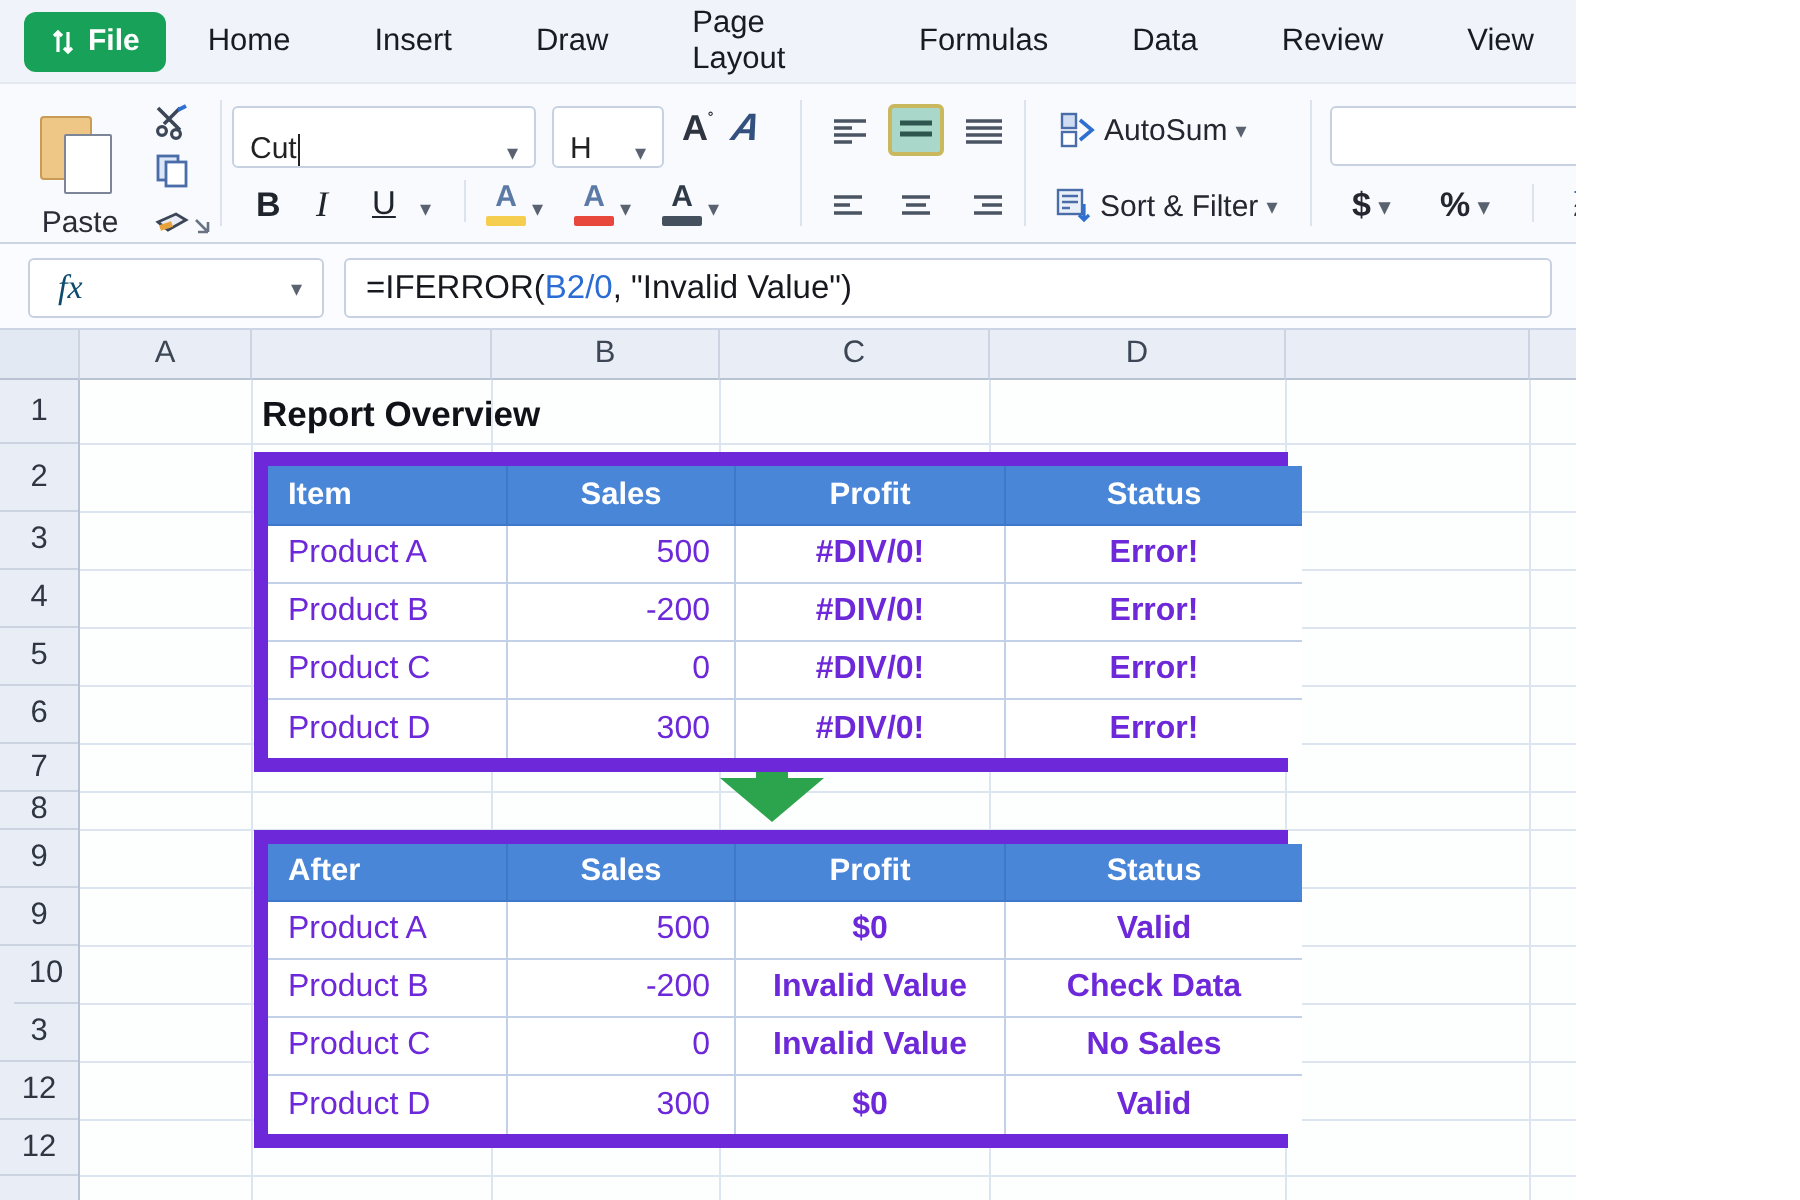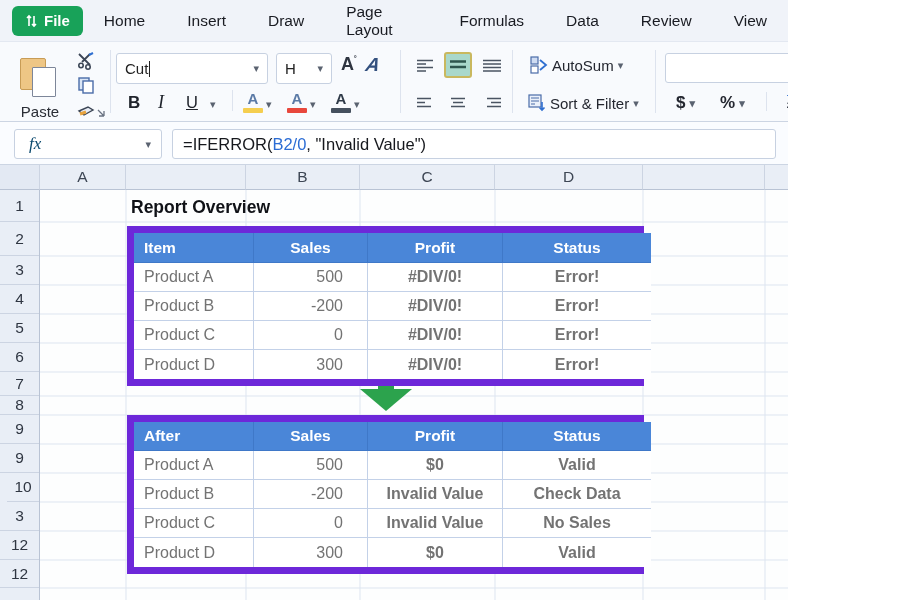--- a/index.html
+++ b/index.html
@@ -21,21 +21,21 @@
   }
   .menu-item { padding:0 21px; font-size:15.5px; color:#191b22; }
   
   .ribbon {
     position:absolute; top:42px; left:0; right:0; height:80px;
     background:#f8fafd; border-bottom:1px solid #ccd5e3;
   }
   .vdiv { position:absolute; top:8px; bottom:8px; width:1px; background:#dde3ee; }
   .combo {
     position:absolute; background:#fff; border:1px solid #c7d1e1; border-radius:3px;
-    display:flex; align-items:center; padding:0 8px; font-size:15px; color:#222;
+    display:flex; align-items:flex-end; padding:0 8px; font-size:15px; color:#222;
   }
   .combo .dd { margin-left:auto; font-size:11px; color:#5a6270; }
   .caret-line { display:inline-block; width:1px; height:16px; background:#222; margin-left:1px; }
   .rbtn { position:absolute; display:flex; align-items:center; gap:4px; font-size:15px; color:#242730; }
   .dd { font-size:11px; color:#5a6270; }
   .fmt-b { font-weight:800; font-size:17px; color:#20242c; }
   .fmt-i { font-style:italic; font-family:"Liberation Serif", serif; font-size:18px; color:#20242c; }
   .fmt-u { font-size:16.5px; text-decoration:underline; color:#20242c; }
   .colorbtn { position:absolute; width:22px; text-align:center; }
   .colorbtn .letter { font-size:15px; font-weight:700; line-height:14px; display:block; }
@@ -83,29 +83,29 @@
   }
   .grid { position:absolute; left:40px; top:190px; width:860px; height:410px; background:#fdfefe; }
   .sheet-title { position:absolute; left:131px; top:197px; font-size:17.5px; font-weight:700; color:#101217; }
   .sheet-table {
     position:absolute; left:127px; width:517px; display:grid;
     grid-template-columns:120px 114px 135px 148px;
     border:7px solid #6d28d9; background:#fff; z-index:3;
   }
   .sheet-table > div {
     border-right:1px solid #c3d1e8; border-bottom:1px solid #c3d1e8;
-    display:flex; align-items:center; font-size:16px; color:#737373; background:#fff;
+    display:flex; align-items:center; font-size:16px; color:#6d28d9; background:#fff;
   }
   .sheet-table > div:nth-child(4n) { border-right:none; }
   .sheet-table > div:nth-last-child(-n+4) { border-bottom:none; }
   .sheet-table .th {
     background:#4a86d8; color:#fff; font-weight:700; font-size:15.5px; border-color:#3f78c8;
   }
   .c-left { padding-left:10px; justify-content:flex-start; }
-  .c-right { padding-right:24px; justify-content:flex-end; }
+  .c-right { padding-right:12px; justify-content:flex-end; }
   .c-center { justify-content:center; }
   .red { color:#c1252d; font-weight:700; }
   .green { color:#1c8f3f; font-weight:700; }
   .dark-bold { color:#1b1f24; font-weight:700; }
   .arrow-wrap { position:absolute; left:356px; top:372px; z-index:2; }
 </style>
 </head>
 <body>
 
 <div class="app">

